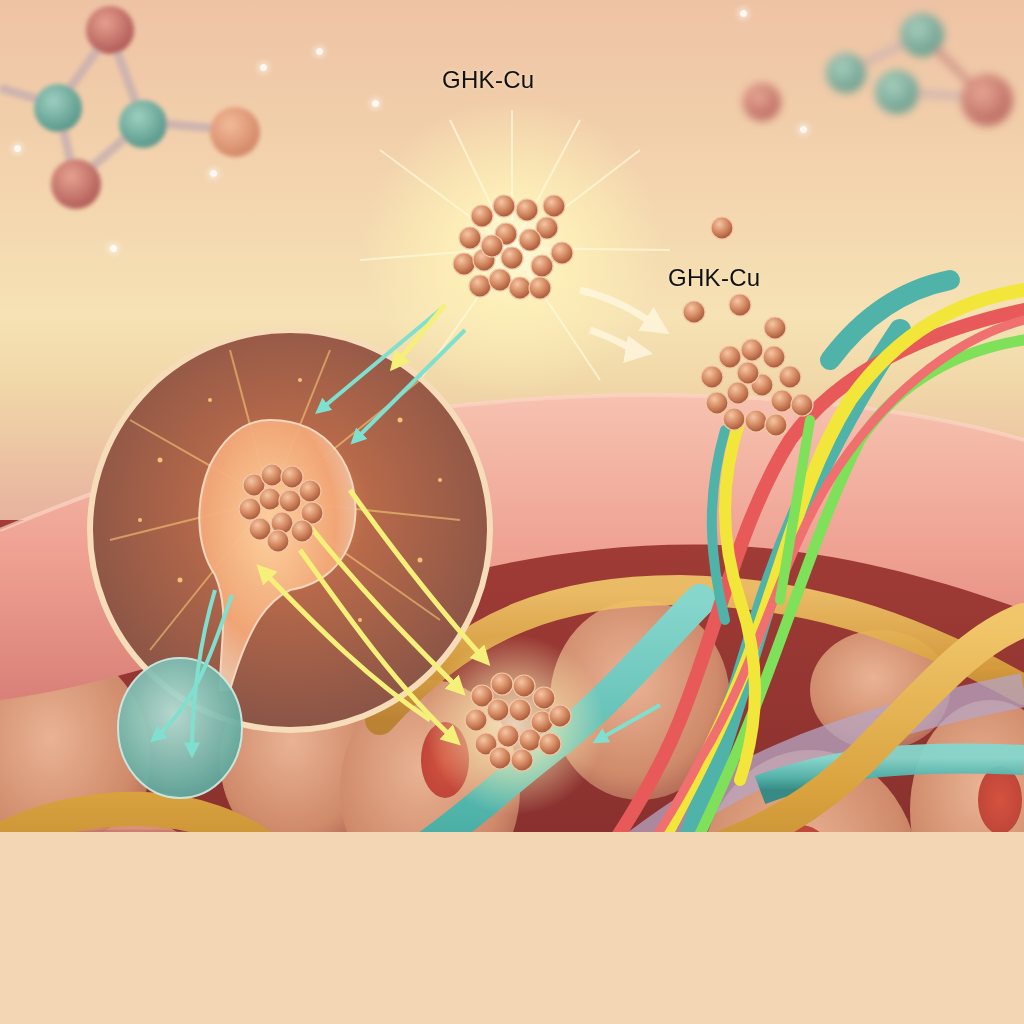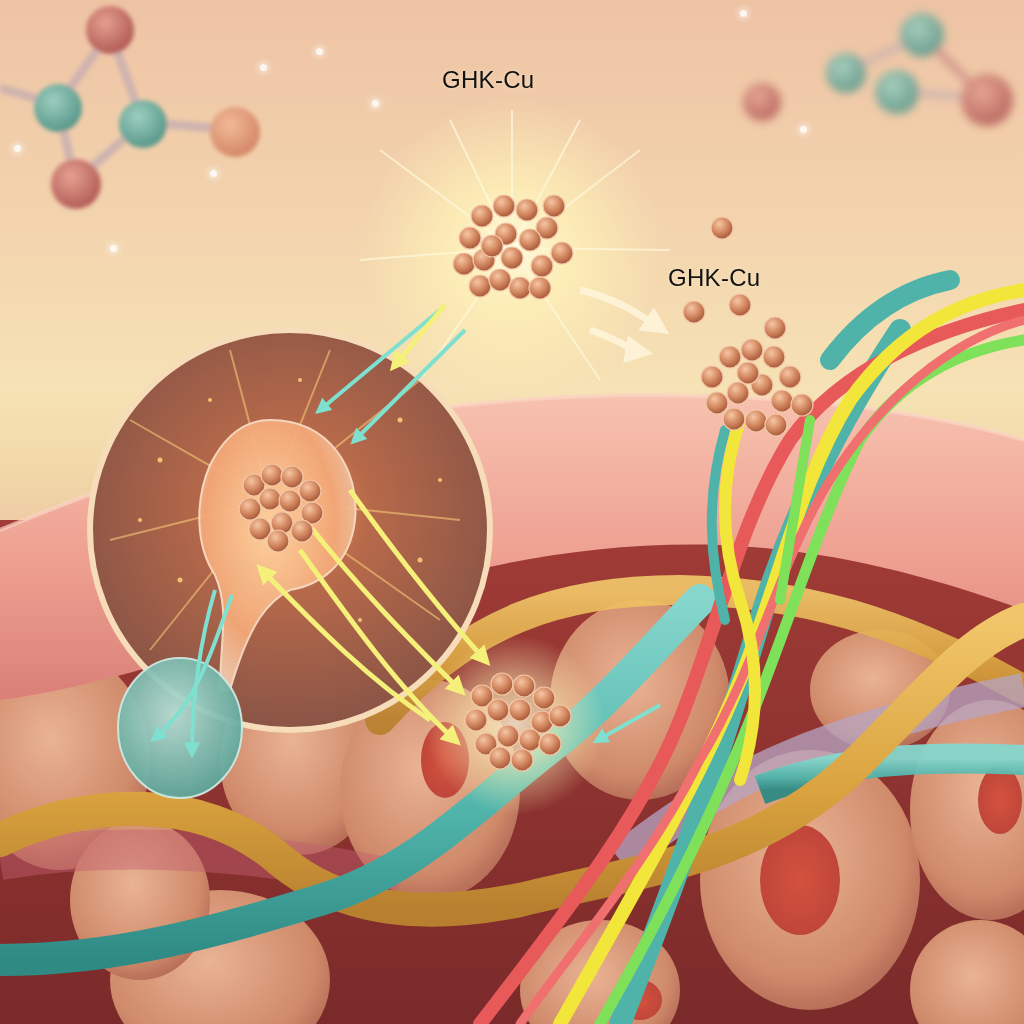--- a/index.html
+++ b/index.html
@@ -1,17 +1,17 @@
 <!DOCTYPE html>
 <html><head>
 <meta charset="utf-8">
 <style>
   html, body { margin: 0; padding: 0; background: #f3d6b4; }
   #stage {
-    position: relative; width: 1024px; height: 1024px; overflow: hidden;
+    position: relative; width: 1024px; height: 832px; overflow: hidden;
     background: linear-gradient(180deg, #eec3a4 0%, #f3d4ae 22%, #f6e2b4 38%, #f1d8a8 46%, #e9b7a0 60%, #c97a6a 100%);
     font-family: "Liberation Sans", sans-serif;
   }
   svg.layer { position: absolute; left: 0; top: 0; width: 1024px; height: 1024px; }
   .label {
     position: absolute; color: #111; font-size: 24px; font-weight: 400;
     font-family: "Liberation Sans", sans-serif; letter-spacing: 0.3px;
     white-space: nowrap; text-shadow: 0 0 4px rgba(255,240,210,0.6);
   }
   #label-top { left: 442px; top: 66px; }

